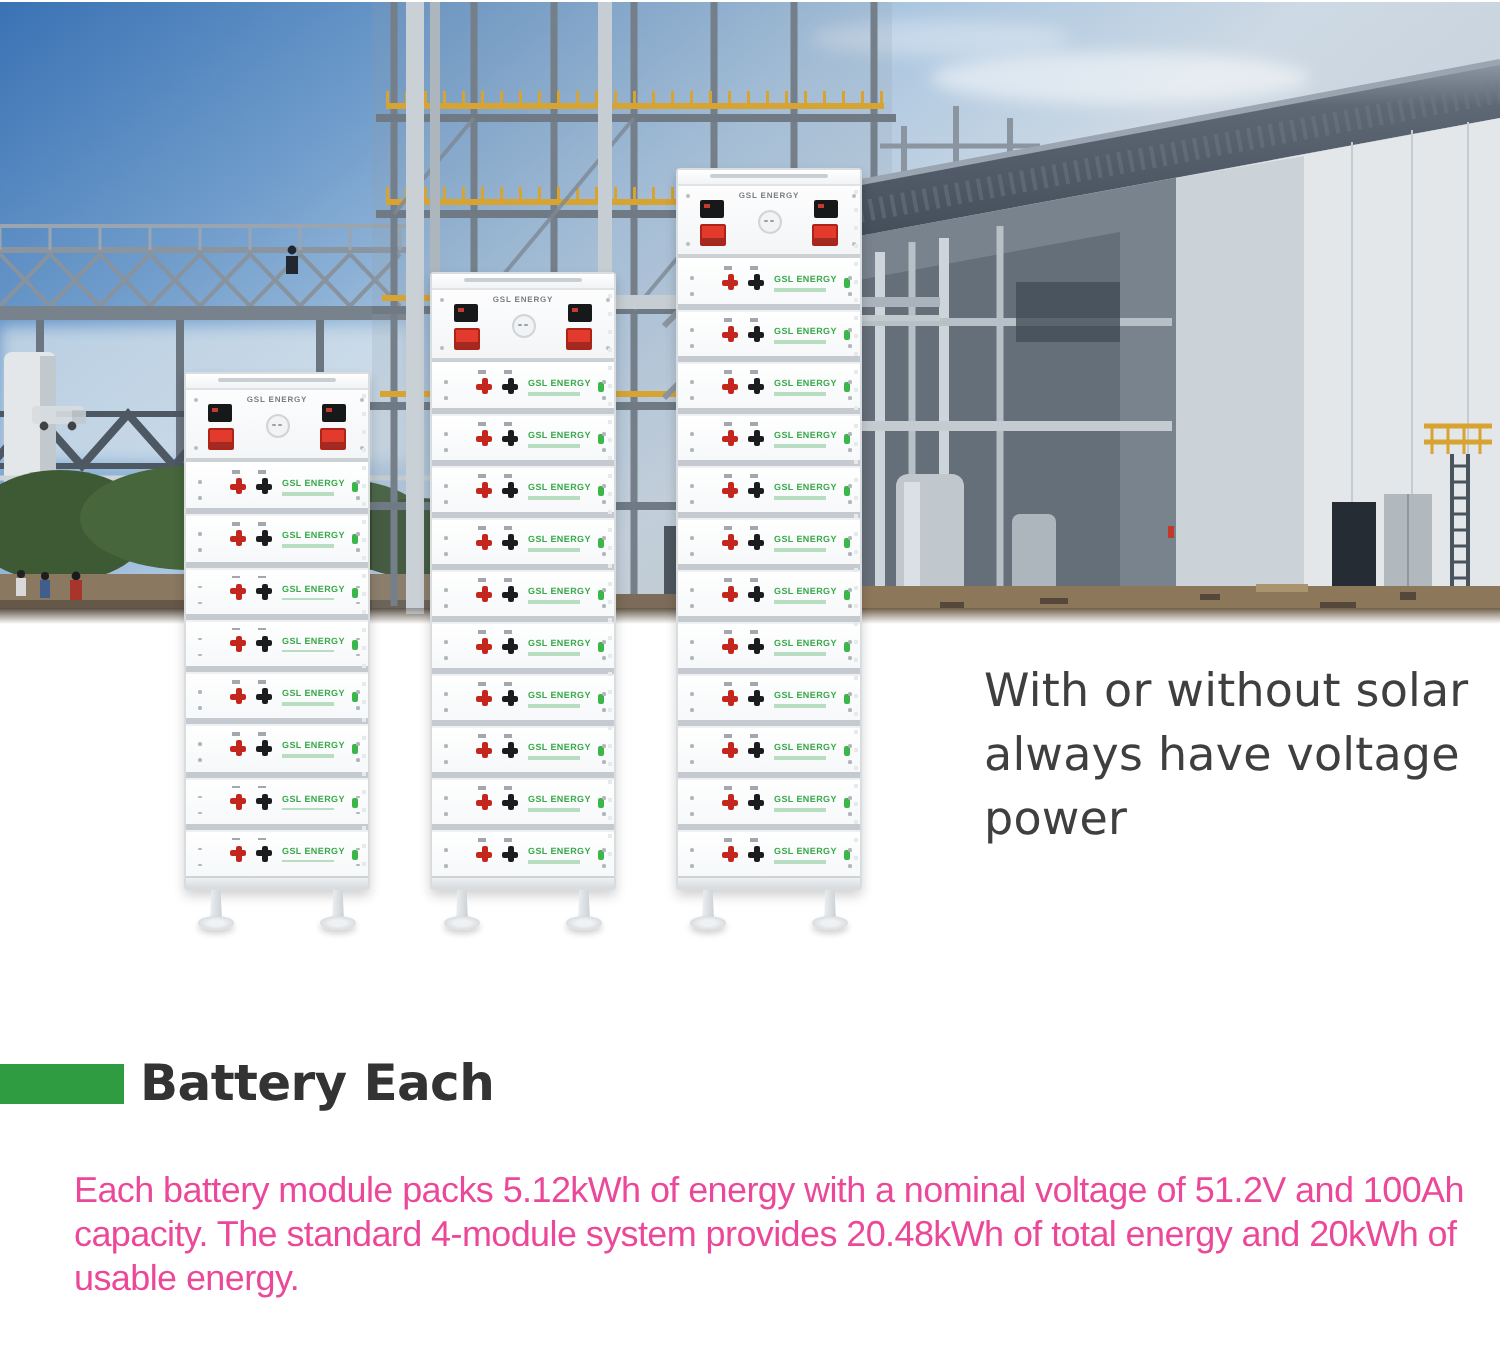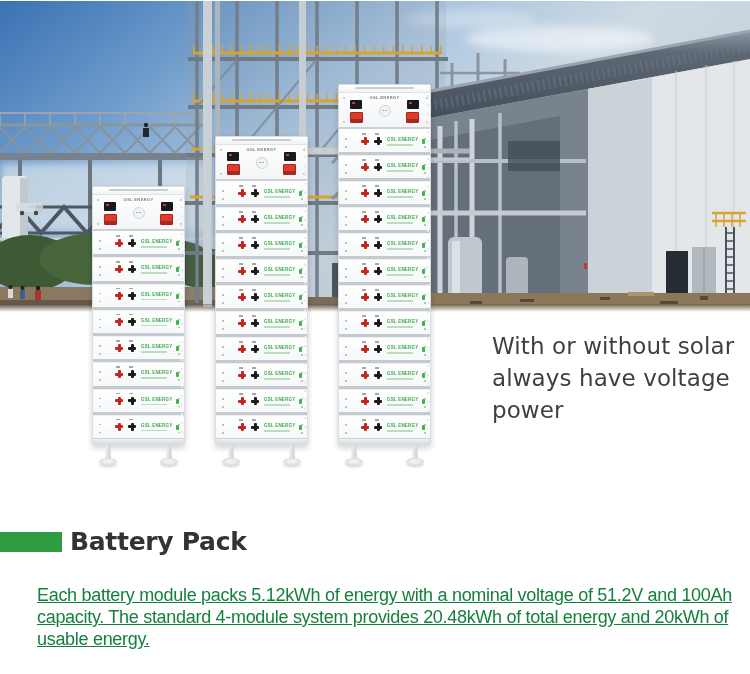--- a/index.html
+++ b/index.html
@@ -75,21 +75,21 @@
   .tagline{position:absolute;left:468px;top:330px;z-index:3;
            font-family:"DejaVu Sans",sans-serif;font-size:23px;line-height:32px;
            color:#3f3f3f;letter-spacing:.1px;margin-left:24px;}
 
   
   .accent-bar{position:absolute;left:0;top:532px;width:62px;height:20px;background:#2f9c41;}
   .sec-title{position:absolute;left:70px;top:527px;margin:0;
              font-family:"DejaVu Sans",sans-serif;font-weight:bold;font-size:25px;
              letter-spacing:-.3px;color:#333;}
   .desc{position:absolute;left:37px;top:584px;width:697px;margin:0;
-        font-size:18px;line-height:22px;letter-spacing:-.3px;color:#15803d;text-decoration:underline;}
+        font-size:18px;line-height:22px;letter-spacing:-.3px;color:#ec4899;}
 </style>
 </head>
 <body>
 
 <div class="stage">
 
   <div class="hero">
     <svg width="750" height="312" viewBox="0 0 750 310">
       <defs>
         <linearGradient id="sky" x1="0" y1="0" x2="0.85" y2="0.45">
@@ -591,17 +591,17 @@
     <span class="footpad l"></span>
     <span class="footpad r"></span>
   </div>
 
   <div class="tagline">
     <div>With or without solar</div>
     <div>always have voltage power</div>
   </div>
 
   <div class="accent-bar"></div>
-  <h2 class="sec-title">Battery Pack</h2>
+  <h2 class="sec-title">Battery Each</h2>
 
   <p class="desc">Each battery module packs 5.12kWh of energy with a nominal voltage of 51.2V and 100Ah capacity. The standard 4-module system provides 20.48kWh of total energy and 20kWh of usable energy.</p>
 
 </div>
 
 </body></html>

